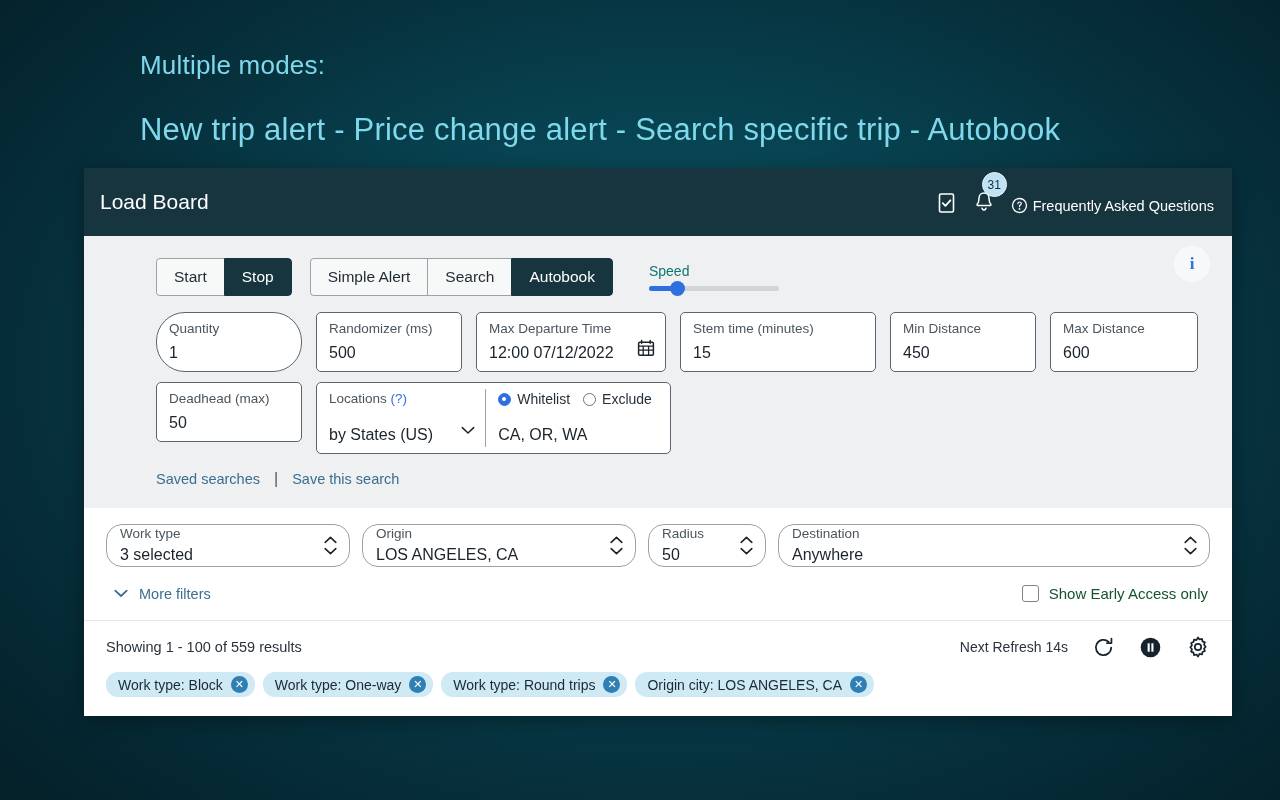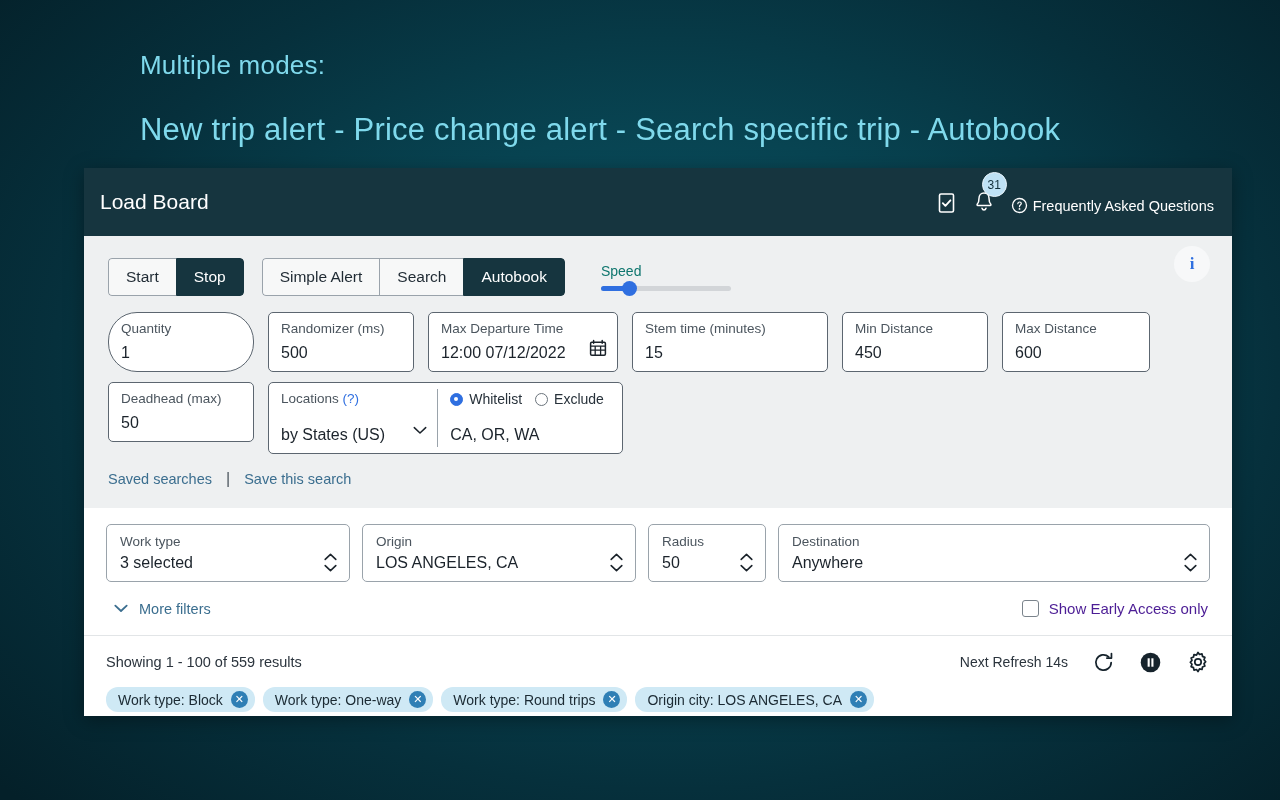--- a/index.html
+++ b/index.html
@@ -84,21 +84,21 @@
     color: #ffffff; font-size: 14.5px;
     display: flex; align-items: center; gap: 5px;
   }
 
   
   .filter-zone {
     background: #eef0f1;
     padding: 14px 0 6px 0;
     position: relative;
   }
-  .row { display: flex; align-items: flex-start; padding: 0 24px; }
+  .row { display: flex; align-items: flex-start; padding: 0 24px; margin-left: 48px; }
 
   
   .controls-row { gap: 0; align-items: center; padding-top: 8px; padding-bottom: 6px; }
   .btn-group { display: flex; border-radius: 4px; overflow: hidden; }
   .btn-group + .btn-group { margin-left: 18px; }
   .tbtn {
     font-size: 15.5px;
     padding: 9px 17px;
     background: #f7f8f8;
     color: #1f2a33;
@@ -203,41 +203,41 @@
 
   
   .links-row { padding: 16px 24px 14px 24px; align-items: center; gap: 0; }
   .lnk { color: #3b6e8f; font-size: 14.5px; cursor: pointer; }
   .lnk-sep { color: #4b555e; margin: 0 14px; }
 
   
   .search-panel { background: #ffffff; padding: 16px 22px 16px 22px; }
   .sel-row { display: flex; gap: 12px; }
   .sel {
-    border: 1.4px solid #9aa3ab; border-radius: 5px;
-    background: #fff; height: 58px;
+    border: 1.4px solid #9aa3ab; border-radius: 16px;
+    background: #fff; height: 43px;
     padding: 8px 12px 9px 13px;
-    display: flex; align-items: flex-end; justify-content: space-between;
+    display: flex; align-items: center; justify-content: space-between;
   }
   .sel .txt { display: flex; flex-direction: column; gap: 4px; }
   .sel .lbl { font-size: 13.5px; color: #4b555e; line-height: 15px; }
   .sel .val { font-size: 16px; color: #1b232b; line-height: 19px; }
   .s-worktype { width: 244px; }
   .s-origin   { width: 274px; }
   .s-radius   { width: 118px; }
   .s-dest     { flex: 1; }
   .spin { display: flex; flex-direction: column; align-items: center; color: #1b232b; line-height: 7px; }
   .spin svg + svg { margin-top: 3px; }
 
   .morefilters-row {
     display: flex; align-items: center;
     padding: 18px 2px 2px 8px;
   }
   .more-filters { color: #3b6e8f; font-size: 14.5px; display: flex; align-items: center; gap: 11px; cursor: pointer; }
-  .early-access { margin-left: auto; display: flex; align-items: center; gap: 10px; font-size: 15px; color: #4c1d95; }
+  .early-access { margin-left: auto; display: flex; align-items: center; gap: 10px; font-size: 15px; color: #14532d; }
   .early-access .chk-box { width: 17px; height: 17px; border-radius: 3px; border-color: #7b848c; }
 
   
   .results {
     background: #ffffff;
     border-top: 1px solid #e2e5e7;
     padding: 14px 22px 10px 22px;
   }
   .res-top { display: flex; align-items: center; }
   .res-count { font-size: 14.5px; color: #2b3views; color:#2b343d; }

